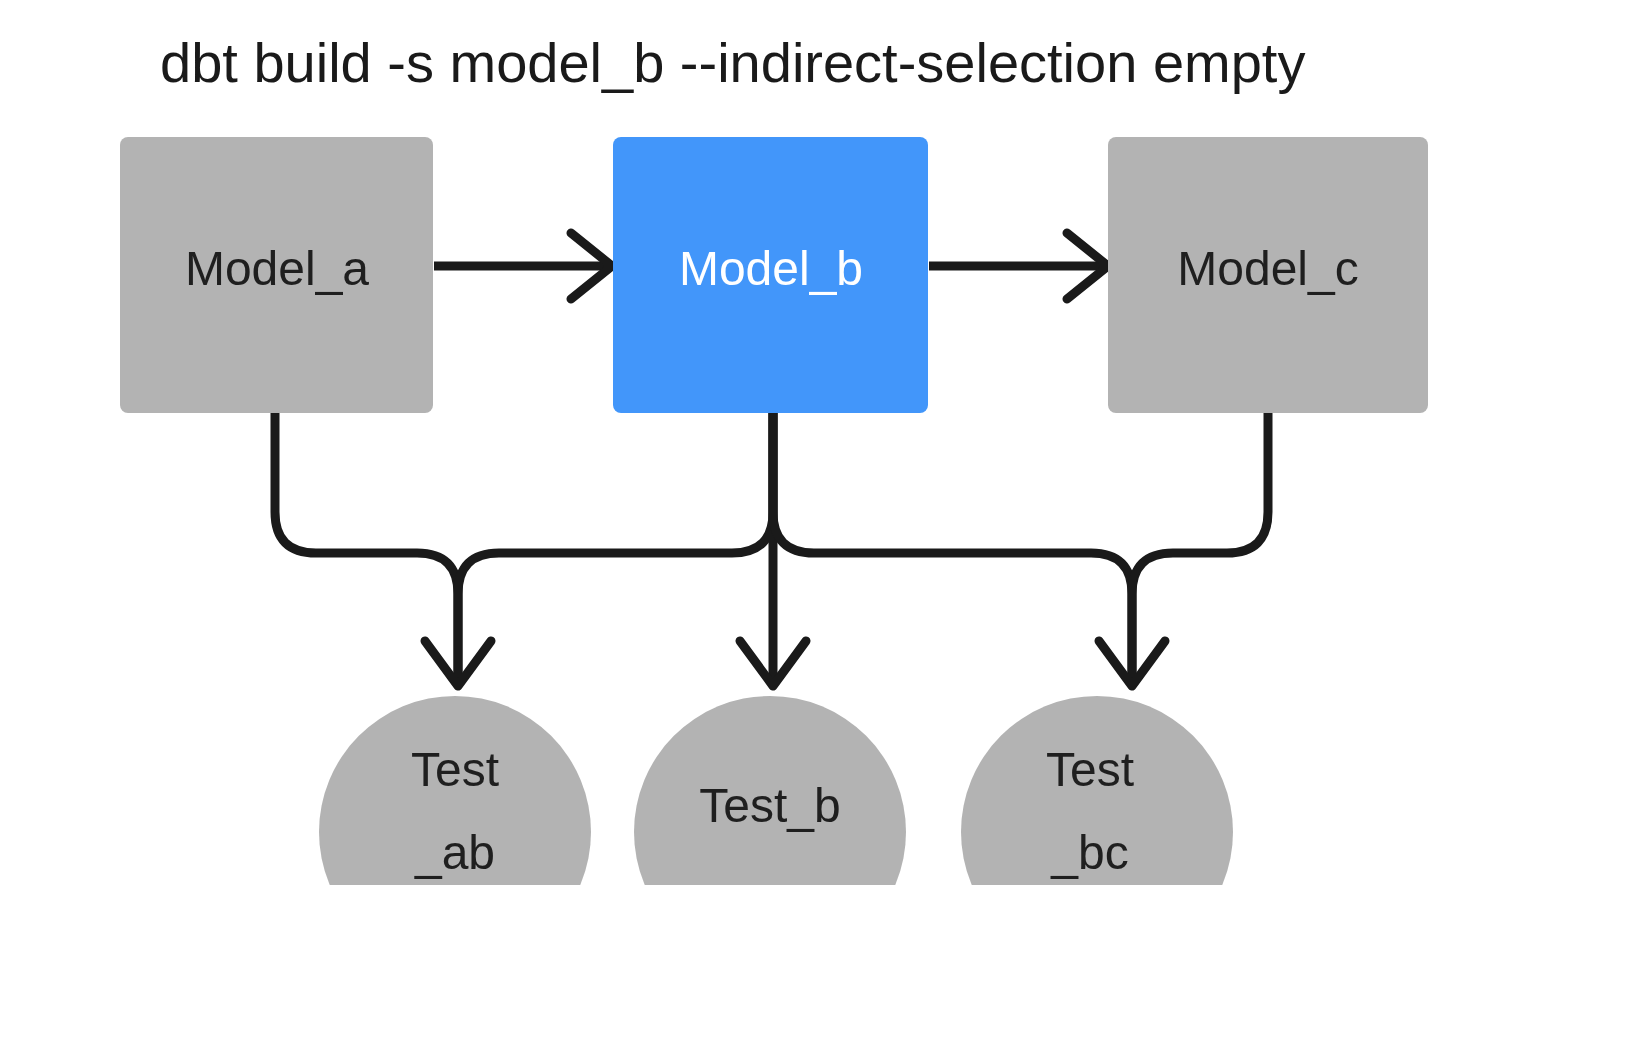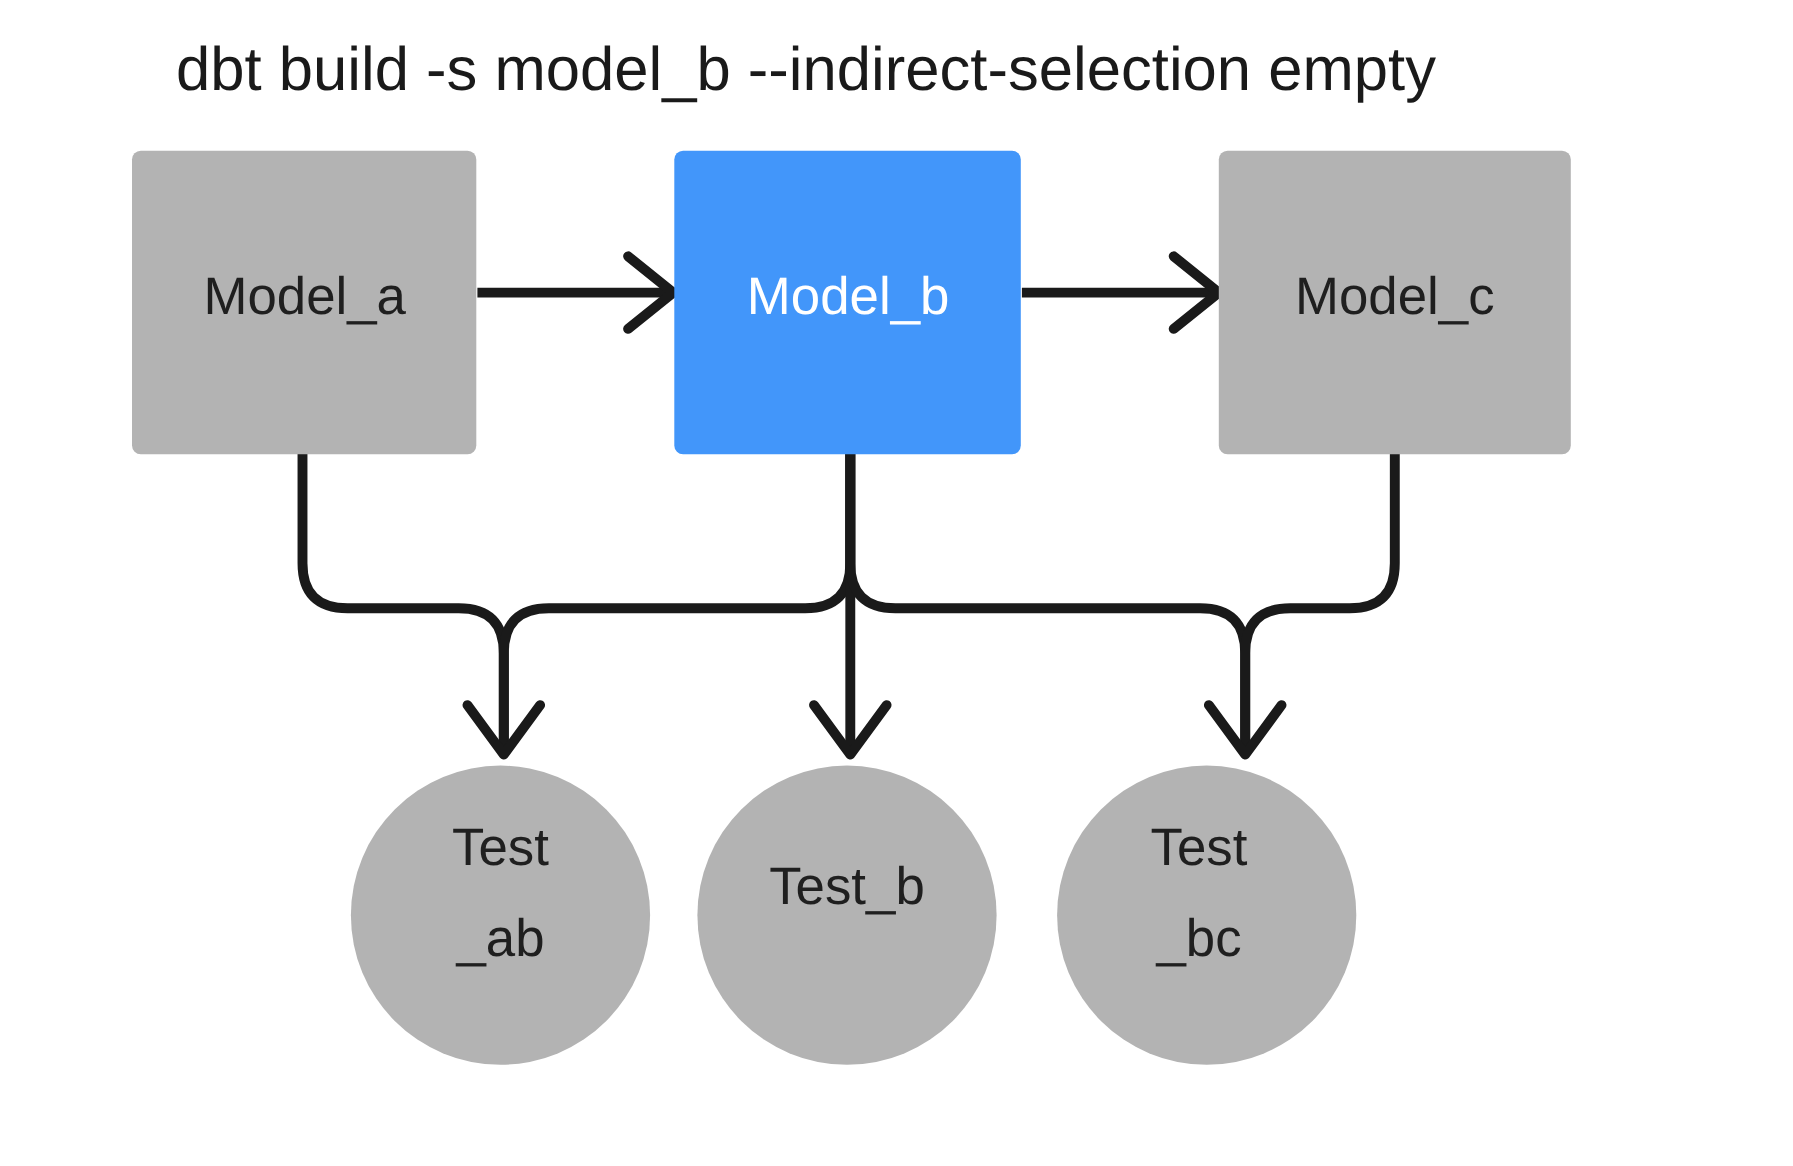--- a/index.html
+++ b/index.html
@@ -6,21 +6,21 @@
     margin: 0;
     padding: 0;
     background: #ffffff;
   }
   body {
     font-family: "Liberation Sans", sans-serif;
   }
   #canvas {
     position: relative;
     width: 1630px;
-    height: 1060px;
+    height: 885px;
     background: #ffffff;
     overflow: hidden;
   }
   #diagram-svg {
     position: absolute;
     left: 0;
     top: 0;
     width: 1630px;
     height: 1060px;
   }

